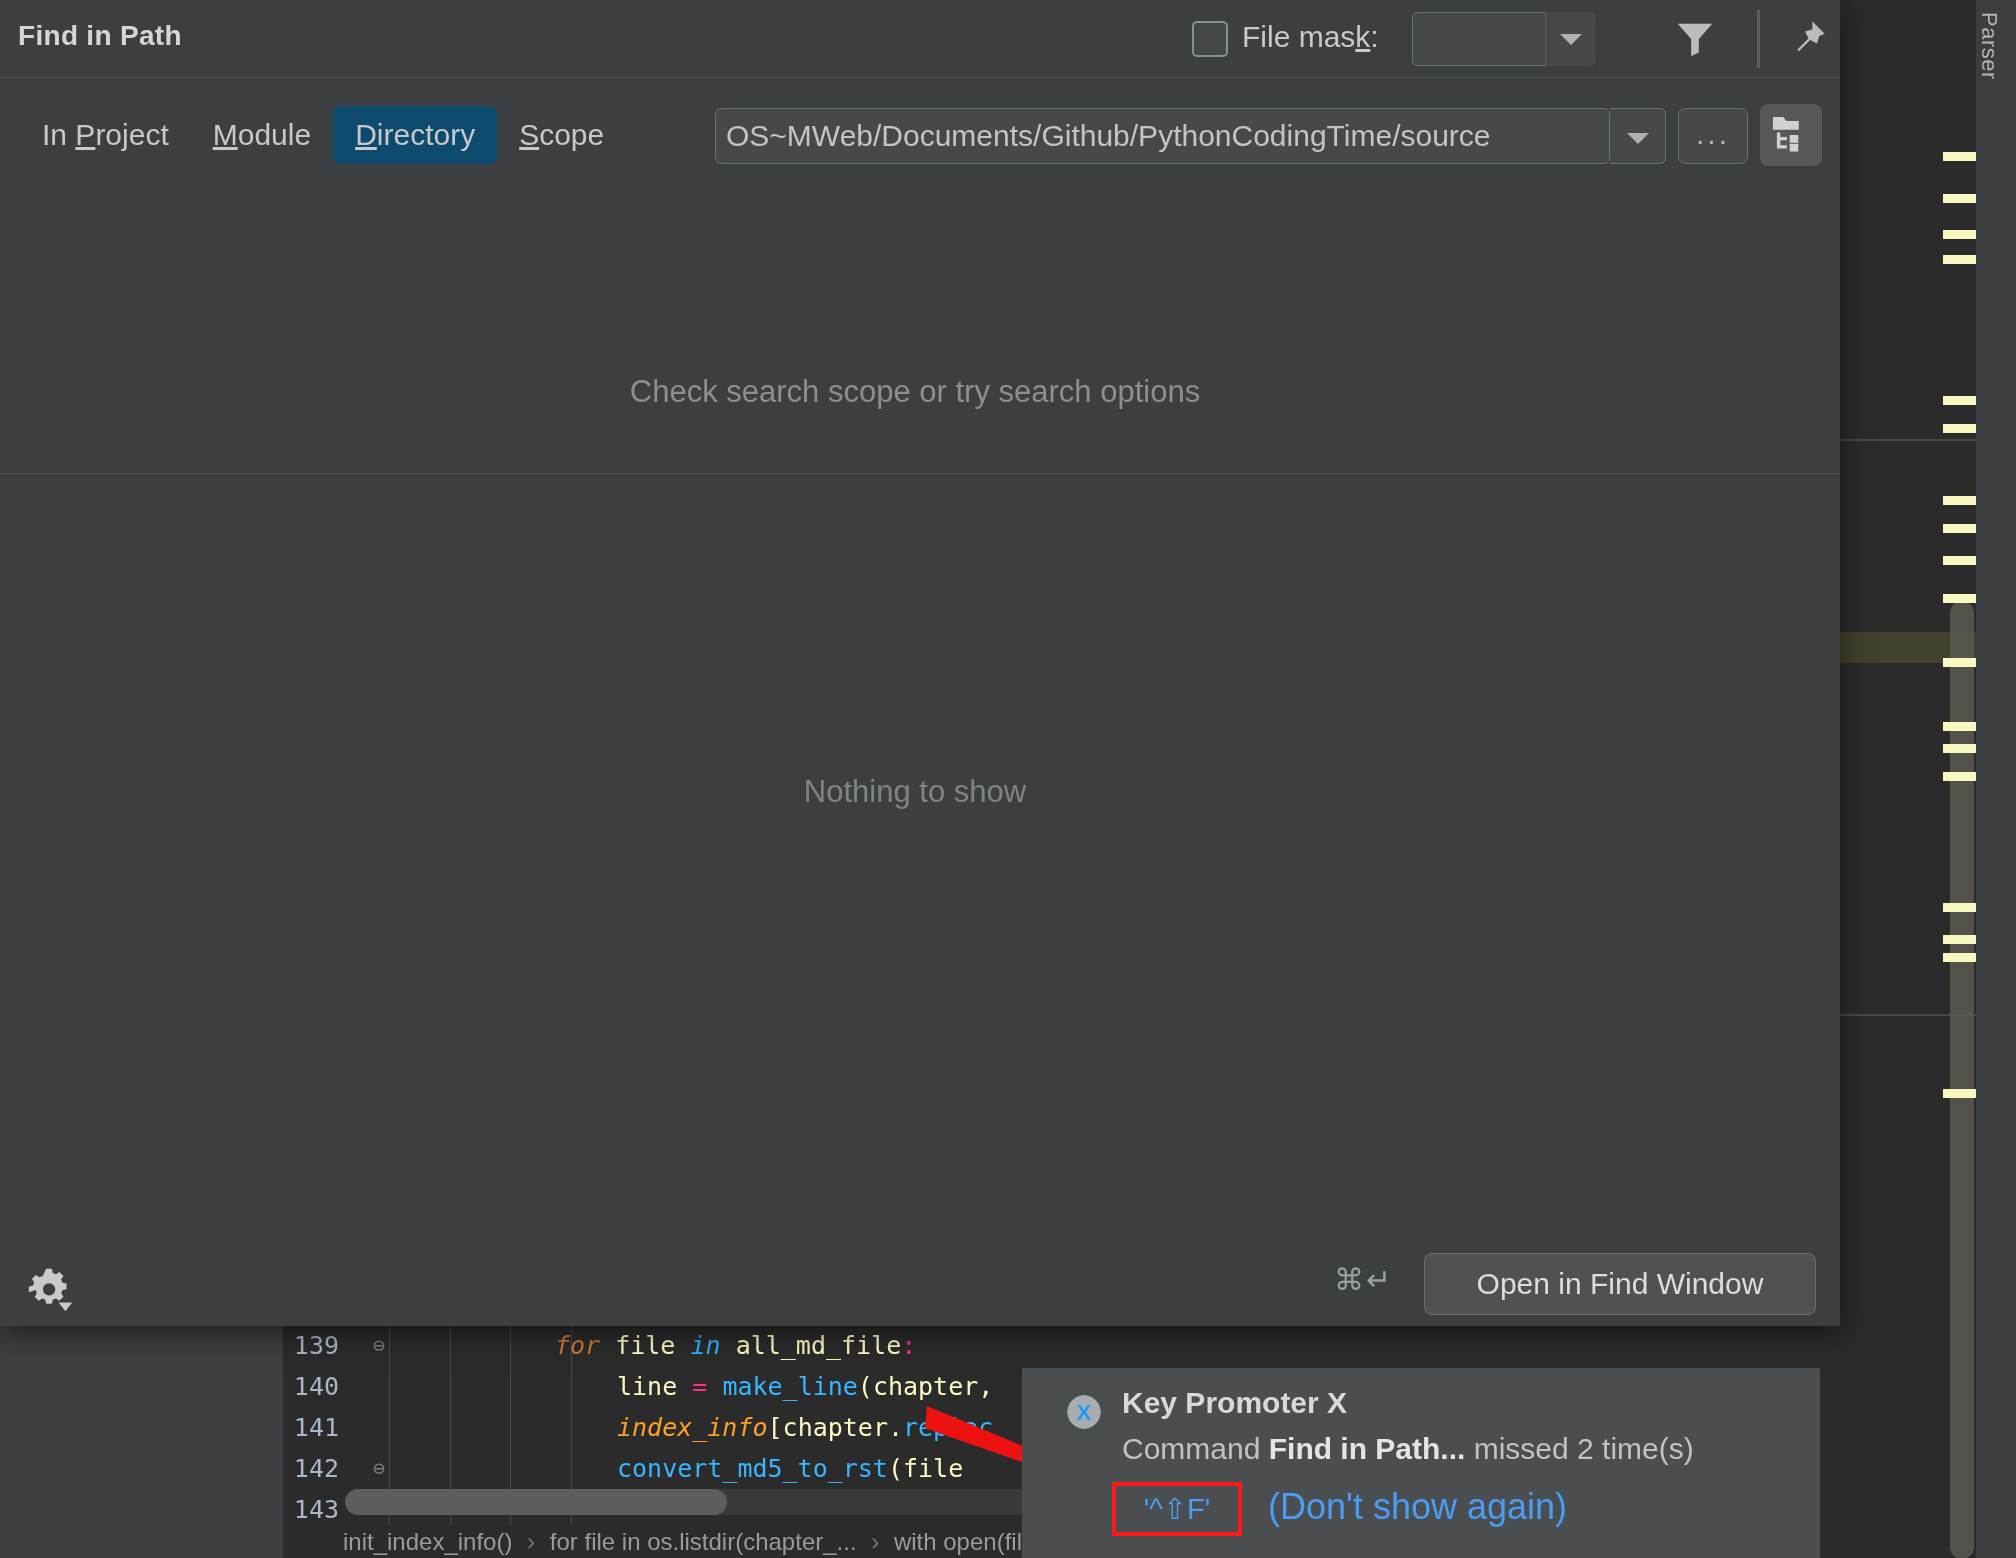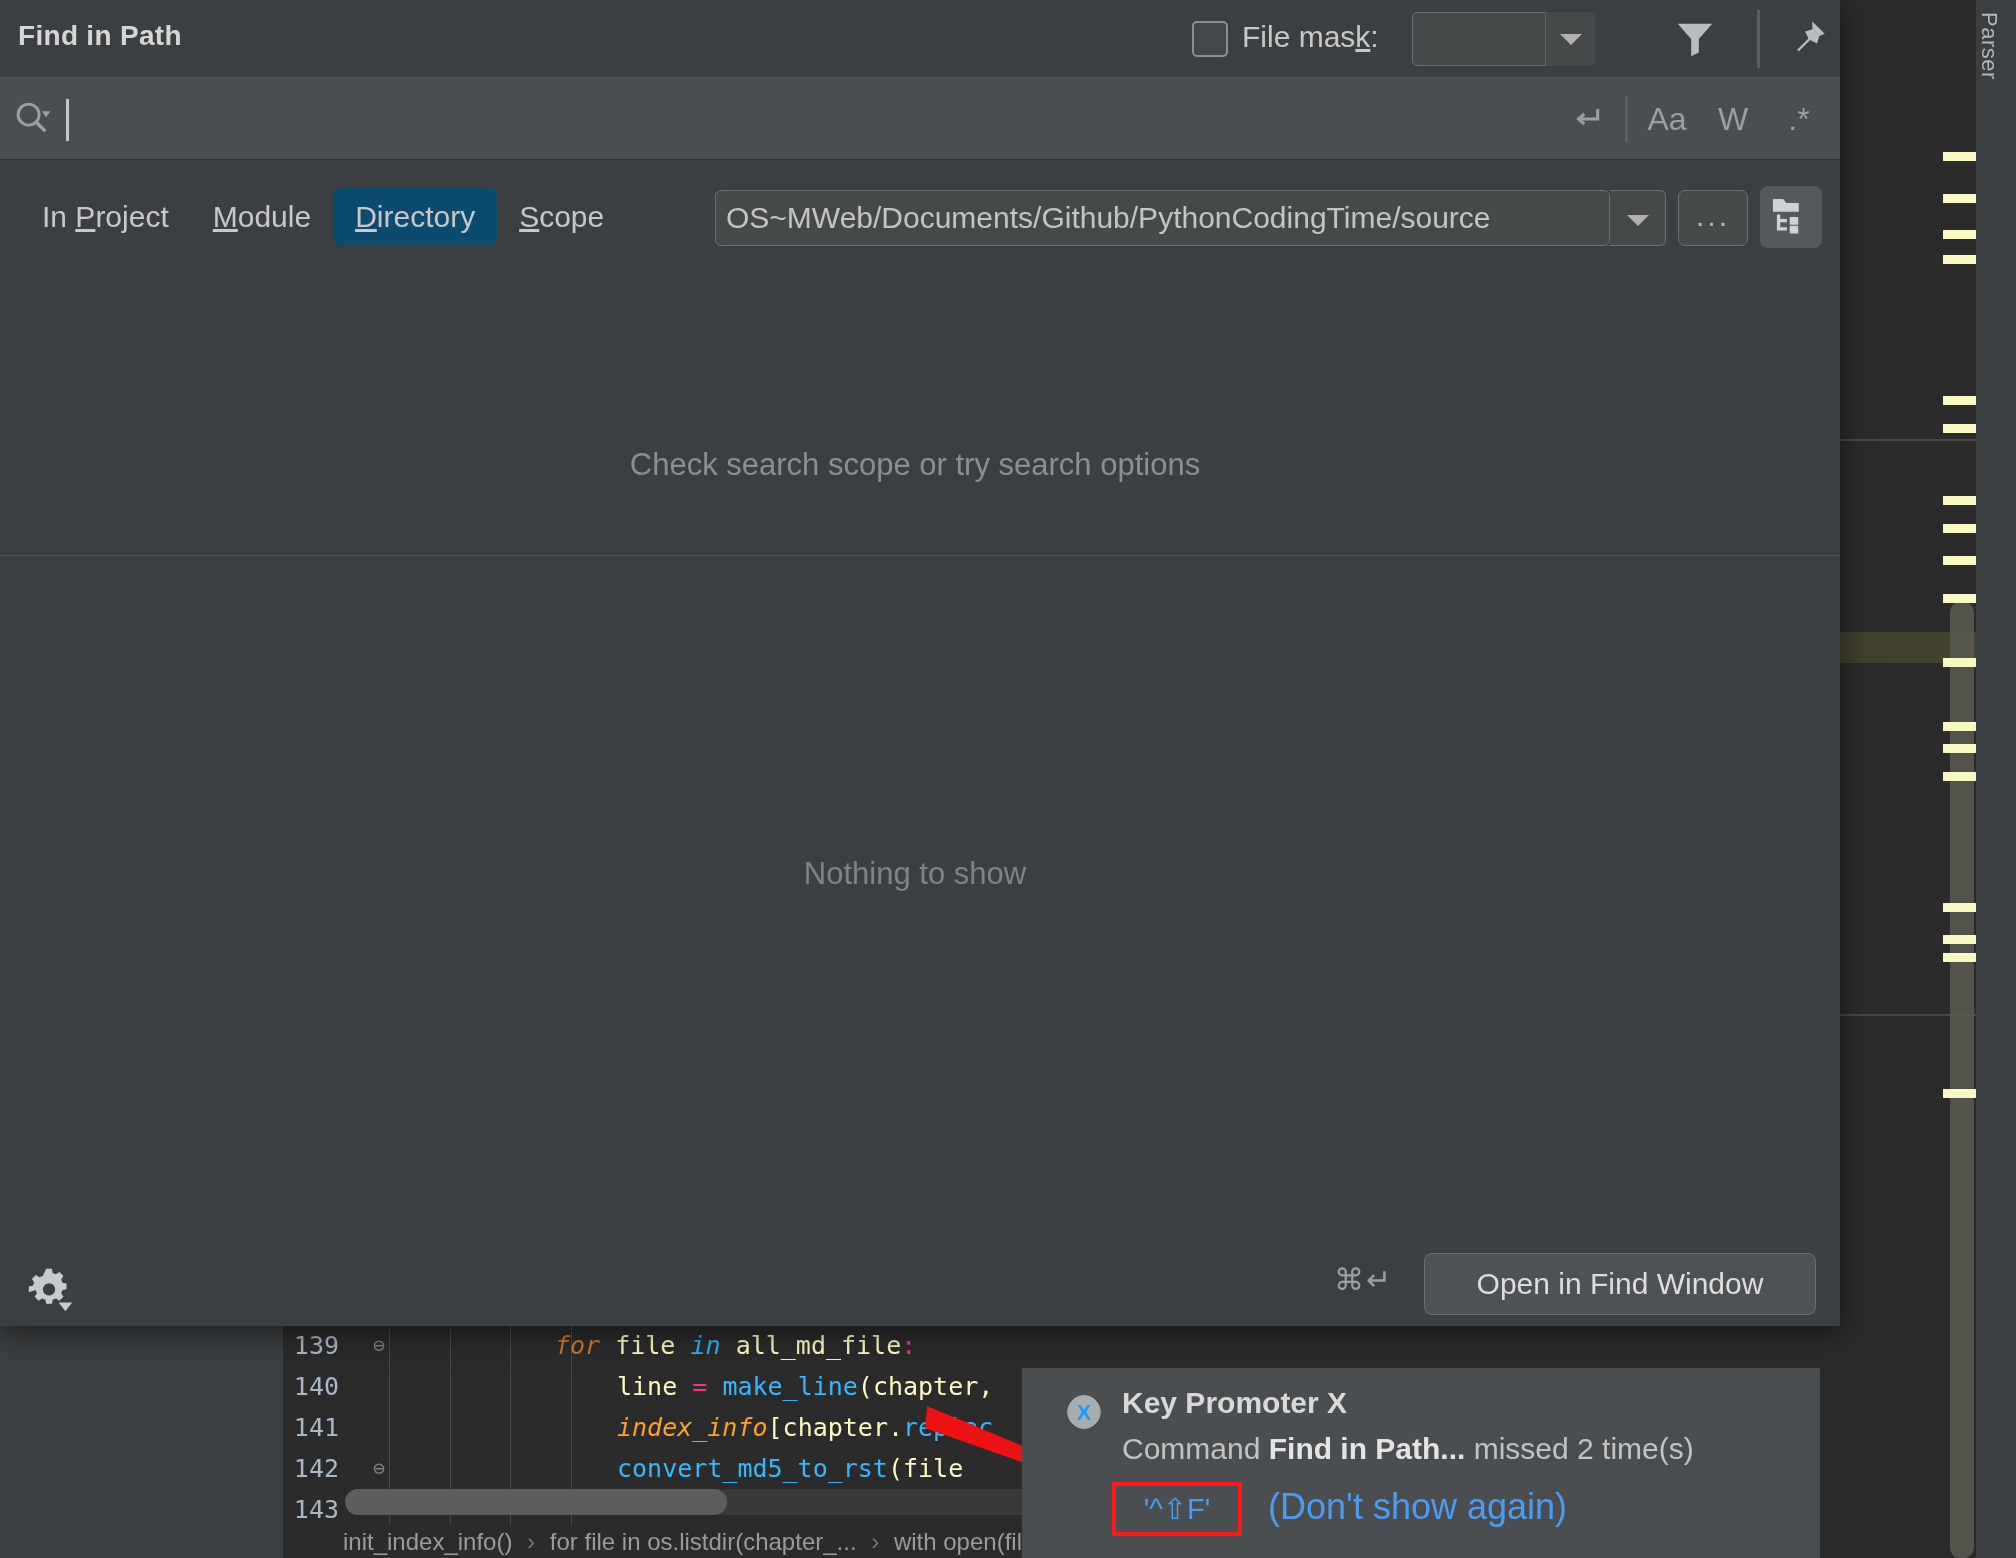--- a/index.html
+++ b/index.html
@@ -97,21 +97,21 @@
                   background:#45494a; border:1px solid #6b7072; border-left:none; border-radius:0 6px 6px 0;}
   .dots-btn { position:absolute; left:1678px; top:30px; width:70px; height:56px;
               background:#45494a; border:1px solid #6b7072; border-radius:7px;
               color:#b7b7b7; font-size:30px; text-align:center; line-height:50px; letter-spacing:3px;}
   .tree-btn { position:absolute; left:1760px; top:26px; width:62px; height:62px;
               background:#56595b; border-radius:8px; }
 
   
   .results { position:relative; height:280px; border-bottom:1px solid #4f5355; }
   .msg1 { position:absolute; top:78px; width:1830px; text-align:center; font-size:31px; color:#8b8f90; }
-  .msg2 { position:absolute; top:171px; width:1830px; text-align:center; font-size:31px; color:#8b8f90; }
+  .msg2 { position:absolute; top:180px; width:1830px; text-align:center; font-size:31px; color:#8b8f90; }
 
   .preview { position:relative; height:690px; }
   .nothing { position:absolute; top:300px; width:1830px; text-align:center; font-size:31px; color:#7f8384; }
 
   .dlg-footer { position:relative; height:158px; }
   .gear { position:absolute; left:25px; top:1265px; width:50px; height:50px; }
   .shortcut { position:absolute; left:1334px; top:1262px; font-size:30px; color:#9a9fa1; letter-spacing:2px;}
   .ofw-btn { position:absolute; left:1424px; top:1253px; width:392px; height:62px;
              background:#4e5254; border:1px solid #6a6e70; border-radius:8px;
              color:#ddd; font-size:30px; text-align:center; line-height:60px; }
@@ -211,43 +211,20 @@
           </svg>
       </div>
       <div class="vdiv"></div>
       <div class="pin-icon">
         <svg width="50" height="50" viewBox="0 0 24 24">
           <path d="M14.5 3.5l6 6-2.6 1.1-1.1 3.5-3.3-1.6-5.4 5.4-.8-.8 5.4-5.4-1.6-3.3 3.5-1.1z" fill="#b9bdbf"></path>
         </svg>
       </div>
     </div>
 
-    <div class="search-row">
-      <div class="mag-icon">
-        <svg width="42" height="42" viewBox="0 0 24 24">
-          <circle cx="9.5" cy="9.5" r="6" fill="none" stroke="#9a9fa1" stroke-width="1.7"></circle>
-          <line x1="14" y1="14" x2="19" y2="19" stroke="#9a9fa1" stroke-width="1.9"></line>
-          <path d="M17 7.5h5l-2.5 3.5z" fill="#9a9fa1"></path>
-        </svg>
-      </div>
-      <div class="caret"></div>
-      <input style="position: absolute; left: 66px; top: 10px; width: 1400px; height: 62px; background: transparent; border: none; outline: none; color: rgb(224, 224, 224); font-size: 31px; font-family: &quot;Liberation Sans&quot;, sans-serif;" value="" placeholder="">
-      <div class="sr-icons">
-        <div class="sr-btn">
-          <svg width="40" height="40" viewBox="0 0 24 24">
-            <path d="M19 6v6H8" fill="none" stroke="#9a9fa1" stroke-width="1.8"></path>
-            <path d="M11 9l-3.5 3 3.5 3" fill="none" stroke="#9a9fa1" stroke-width="1.8"></path>
-          </svg>
-        </div>
-        <div class="sr-sep"></div>
-        <div class="sr-btn">Aa</div>
-        <div class="sr-btn">W</div>
-        <div class="sr-btn">.*</div>
-      </div>
-    </div>
 
     <div class="scope-row">
       <div class="scope-tabs">
         <div class="scope-tab">In <u>P</u>roject</div>
         <div class="scope-tab"><u>M</u>odule</div>
         <div class="scope-tab active"><u>D</u>irectory</div>
         <div class="scope-tab"><u>S</u>cope</div>
       </div>
 
       <div class="dir-input">OS~MWeb/Documents/Github/PythonCodingTime/source</div>

